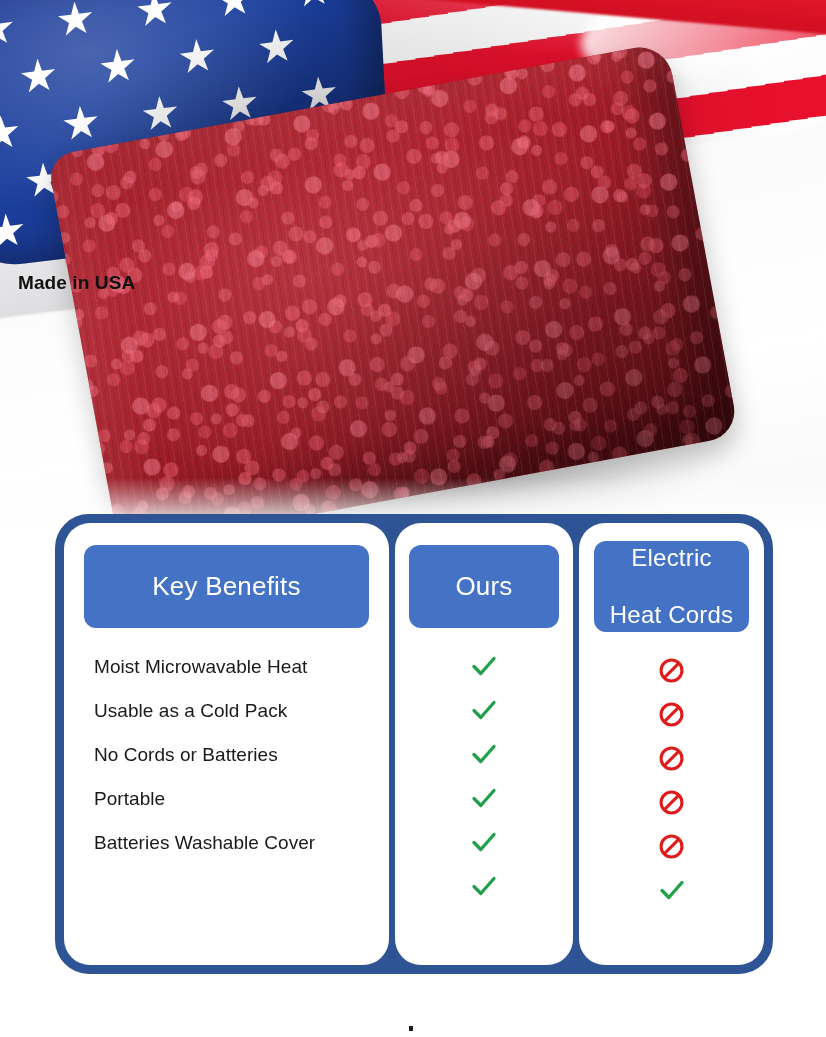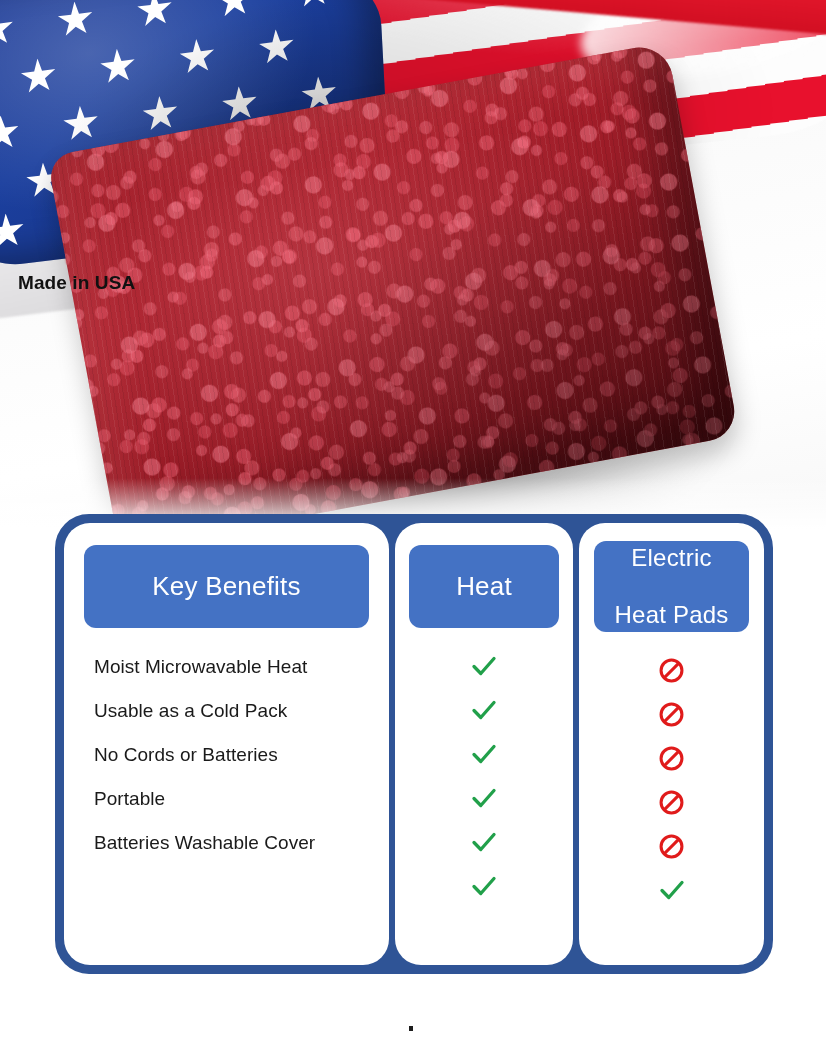--- a/index.html
+++ b/index.html
@@ -406,21 +406,21 @@
           <div class="row">
             <span class="benefit-text">Portable</span>
           </div>
           <div class="row">
             <span class="benefit-text">Batteries Washable Cover</span>
           </div>
         </div>
     </div>
 
     <div class="col col-ours">
-      <div class="pill pill-ours">Heat</div>
+      <div class="pill pill-ours">Ours</div>
       <div class="rows" id="rows-ours">
           <div class="row row-center">
             <svg class="icon-check" viewBox="0 0 30 30">
               <path d="M5 15.5 L11.8 22.5 L25 7.5" fill="none" stroke="#21A04A" stroke-width="3.3" stroke-linecap="round" stroke-linejoin="round"></path>
             </svg>
           </div>
           <div class="row row-center">
             <svg class="icon-check" viewBox="0 0 30 30">
               <path d="M5 15.5 L11.8 22.5 L25 7.5" fill="none" stroke="#21A04A" stroke-width="3.3" stroke-linecap="round" stroke-linejoin="round"></path>
             </svg>
@@ -445,21 +445,21 @@
               <path d="M5 15.5 L11.8 22.5 L25 7.5" fill="none" stroke="#21A04A" stroke-width="3.3" stroke-linecap="round" stroke-linejoin="round"></path>
             </svg>
           </div>
         </div>
     </div>
 
     <div class="col col-electric">
       <div class="pill pill-electric">
         <span>Electric</span>
           <br>
-        <span>Heat Pads</span>
+        <span>Heat Cords</span>
       </div>
       <div class="rows" id="rows-electric">
           <div class="row row-center">
             <svg class="icon-ban" viewBox="0 0 30 30">
               <circle cx="15" cy="15" r="11.6" fill="none" stroke="#E01B1B" stroke-width="3.4"></circle>
               <line x1="7.1" y1="22.9" x2="22.9" y2="7.1" stroke="#E01B1B" stroke-width="3.4" stroke-linecap="butt"></line>
             </svg>
           </div>
           <div class="row row-center">
             <svg class="icon-ban" viewBox="0 0 30 30">

